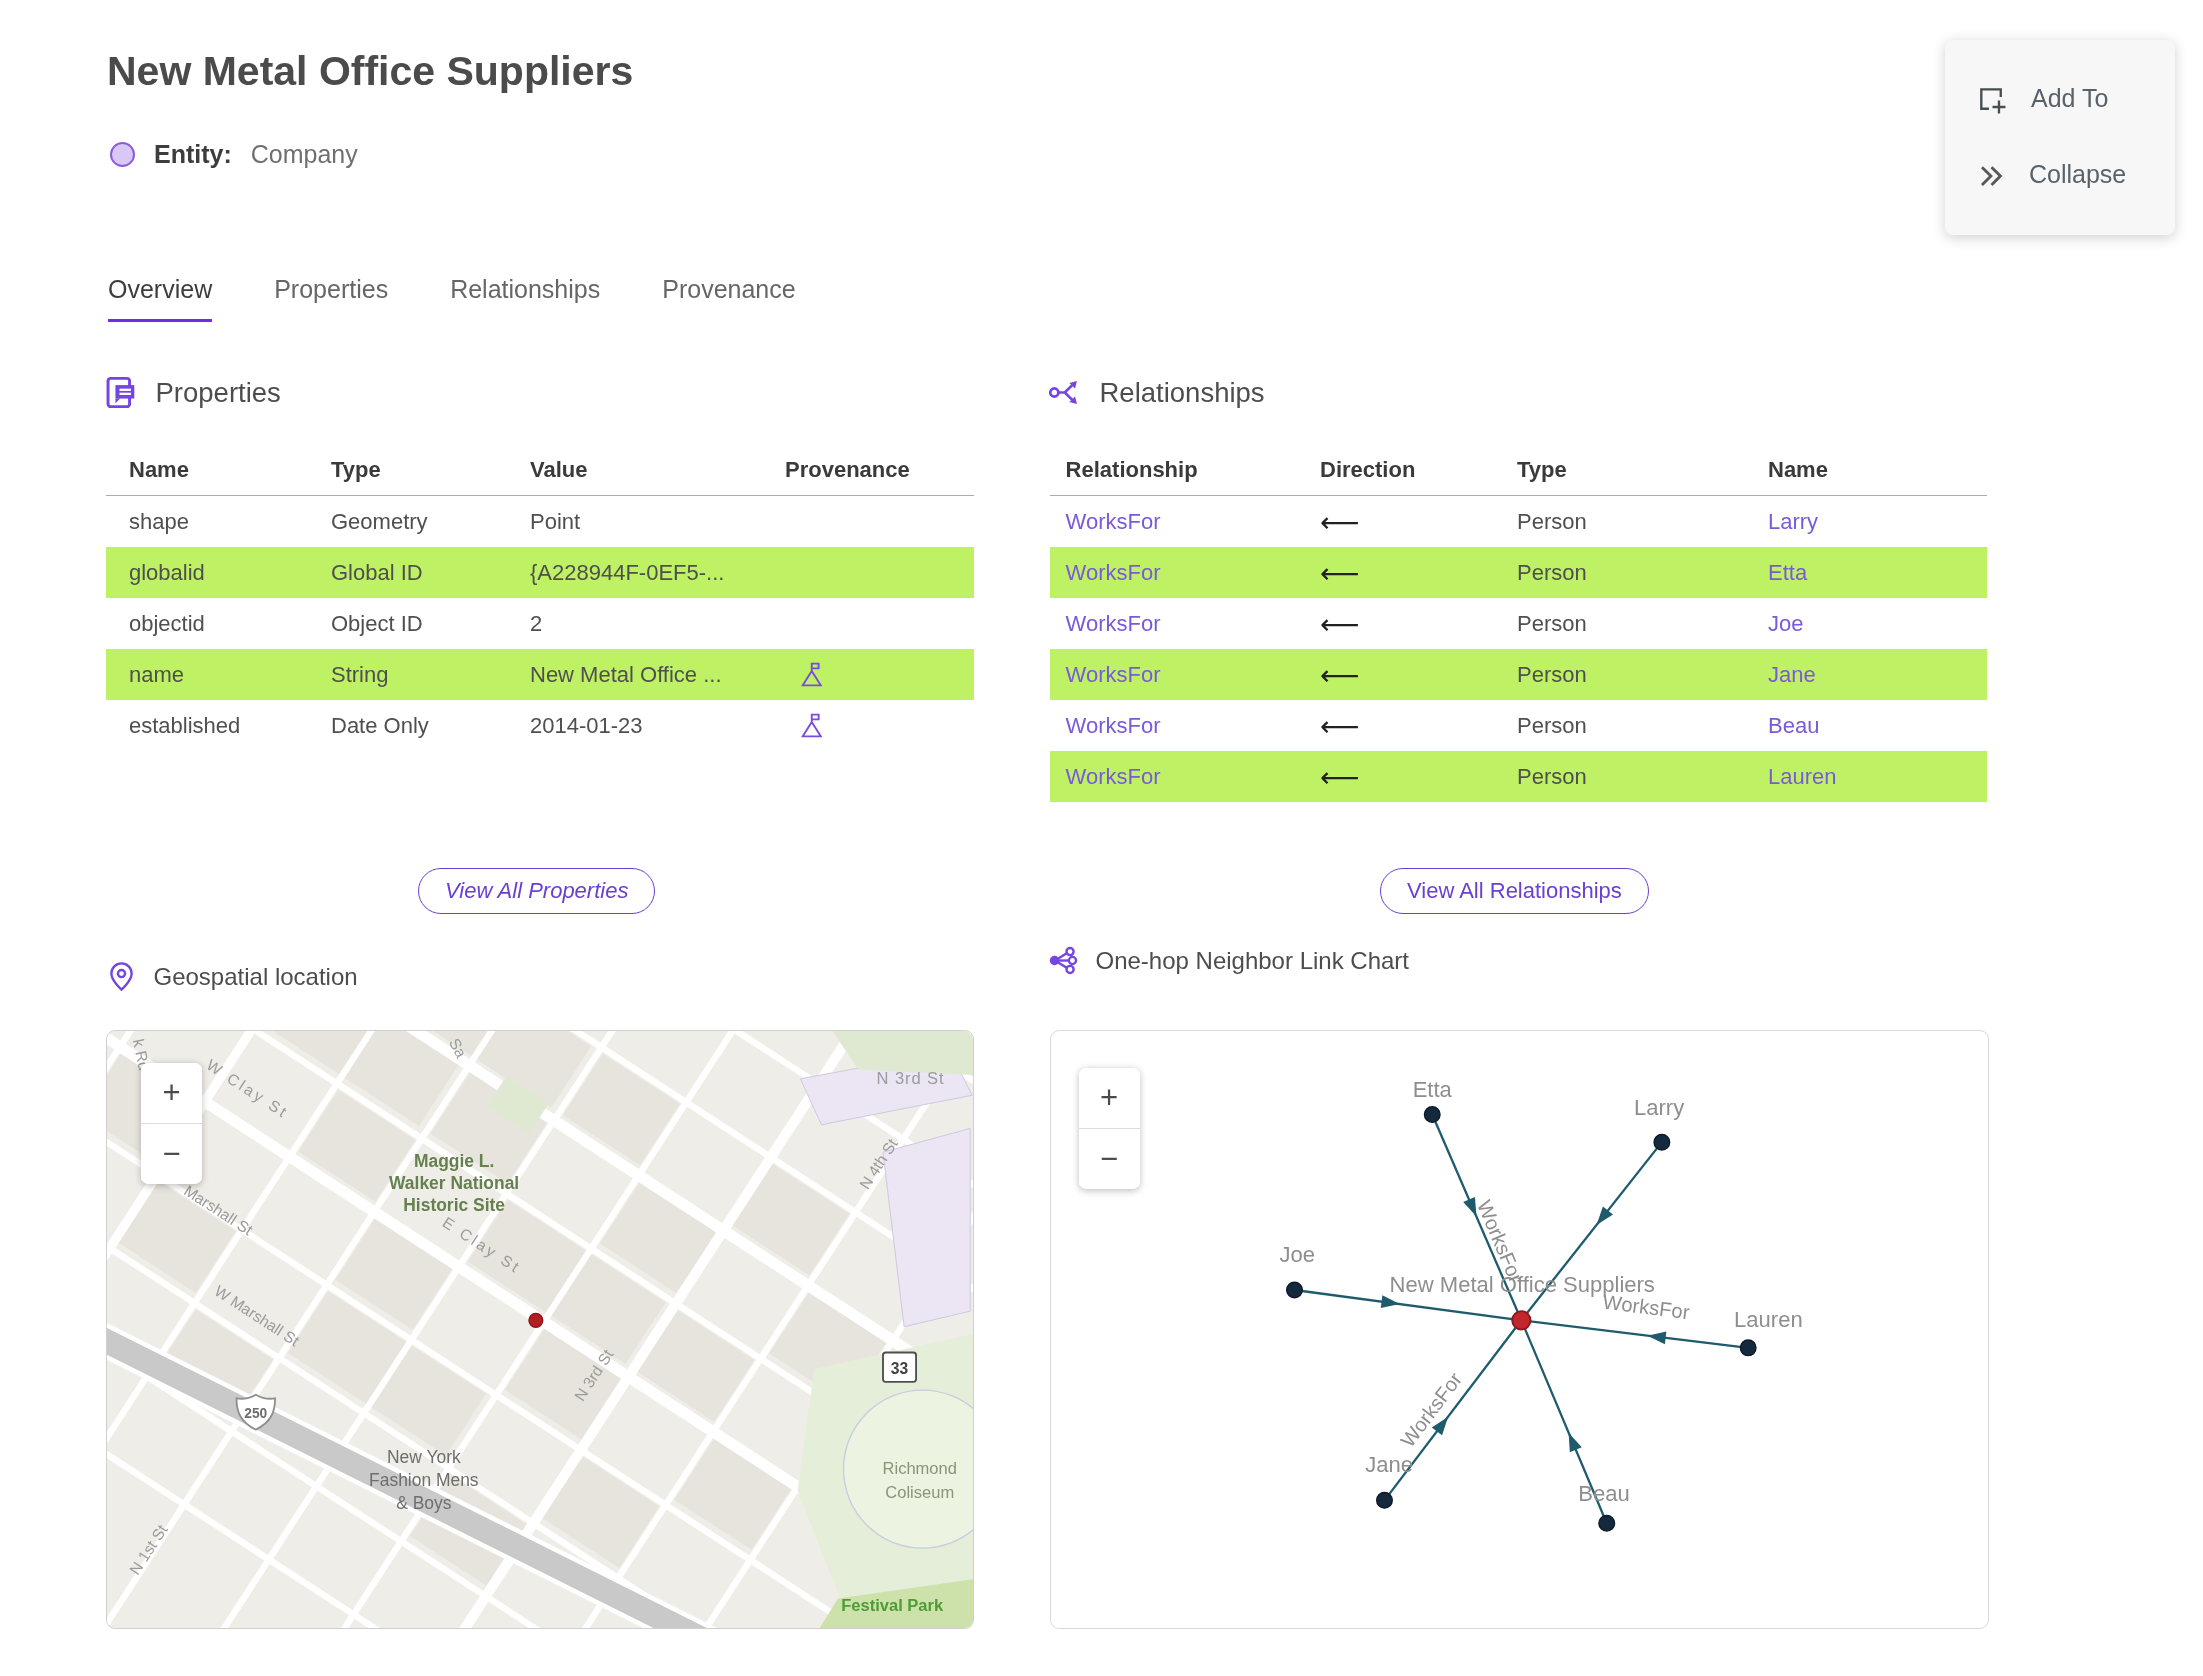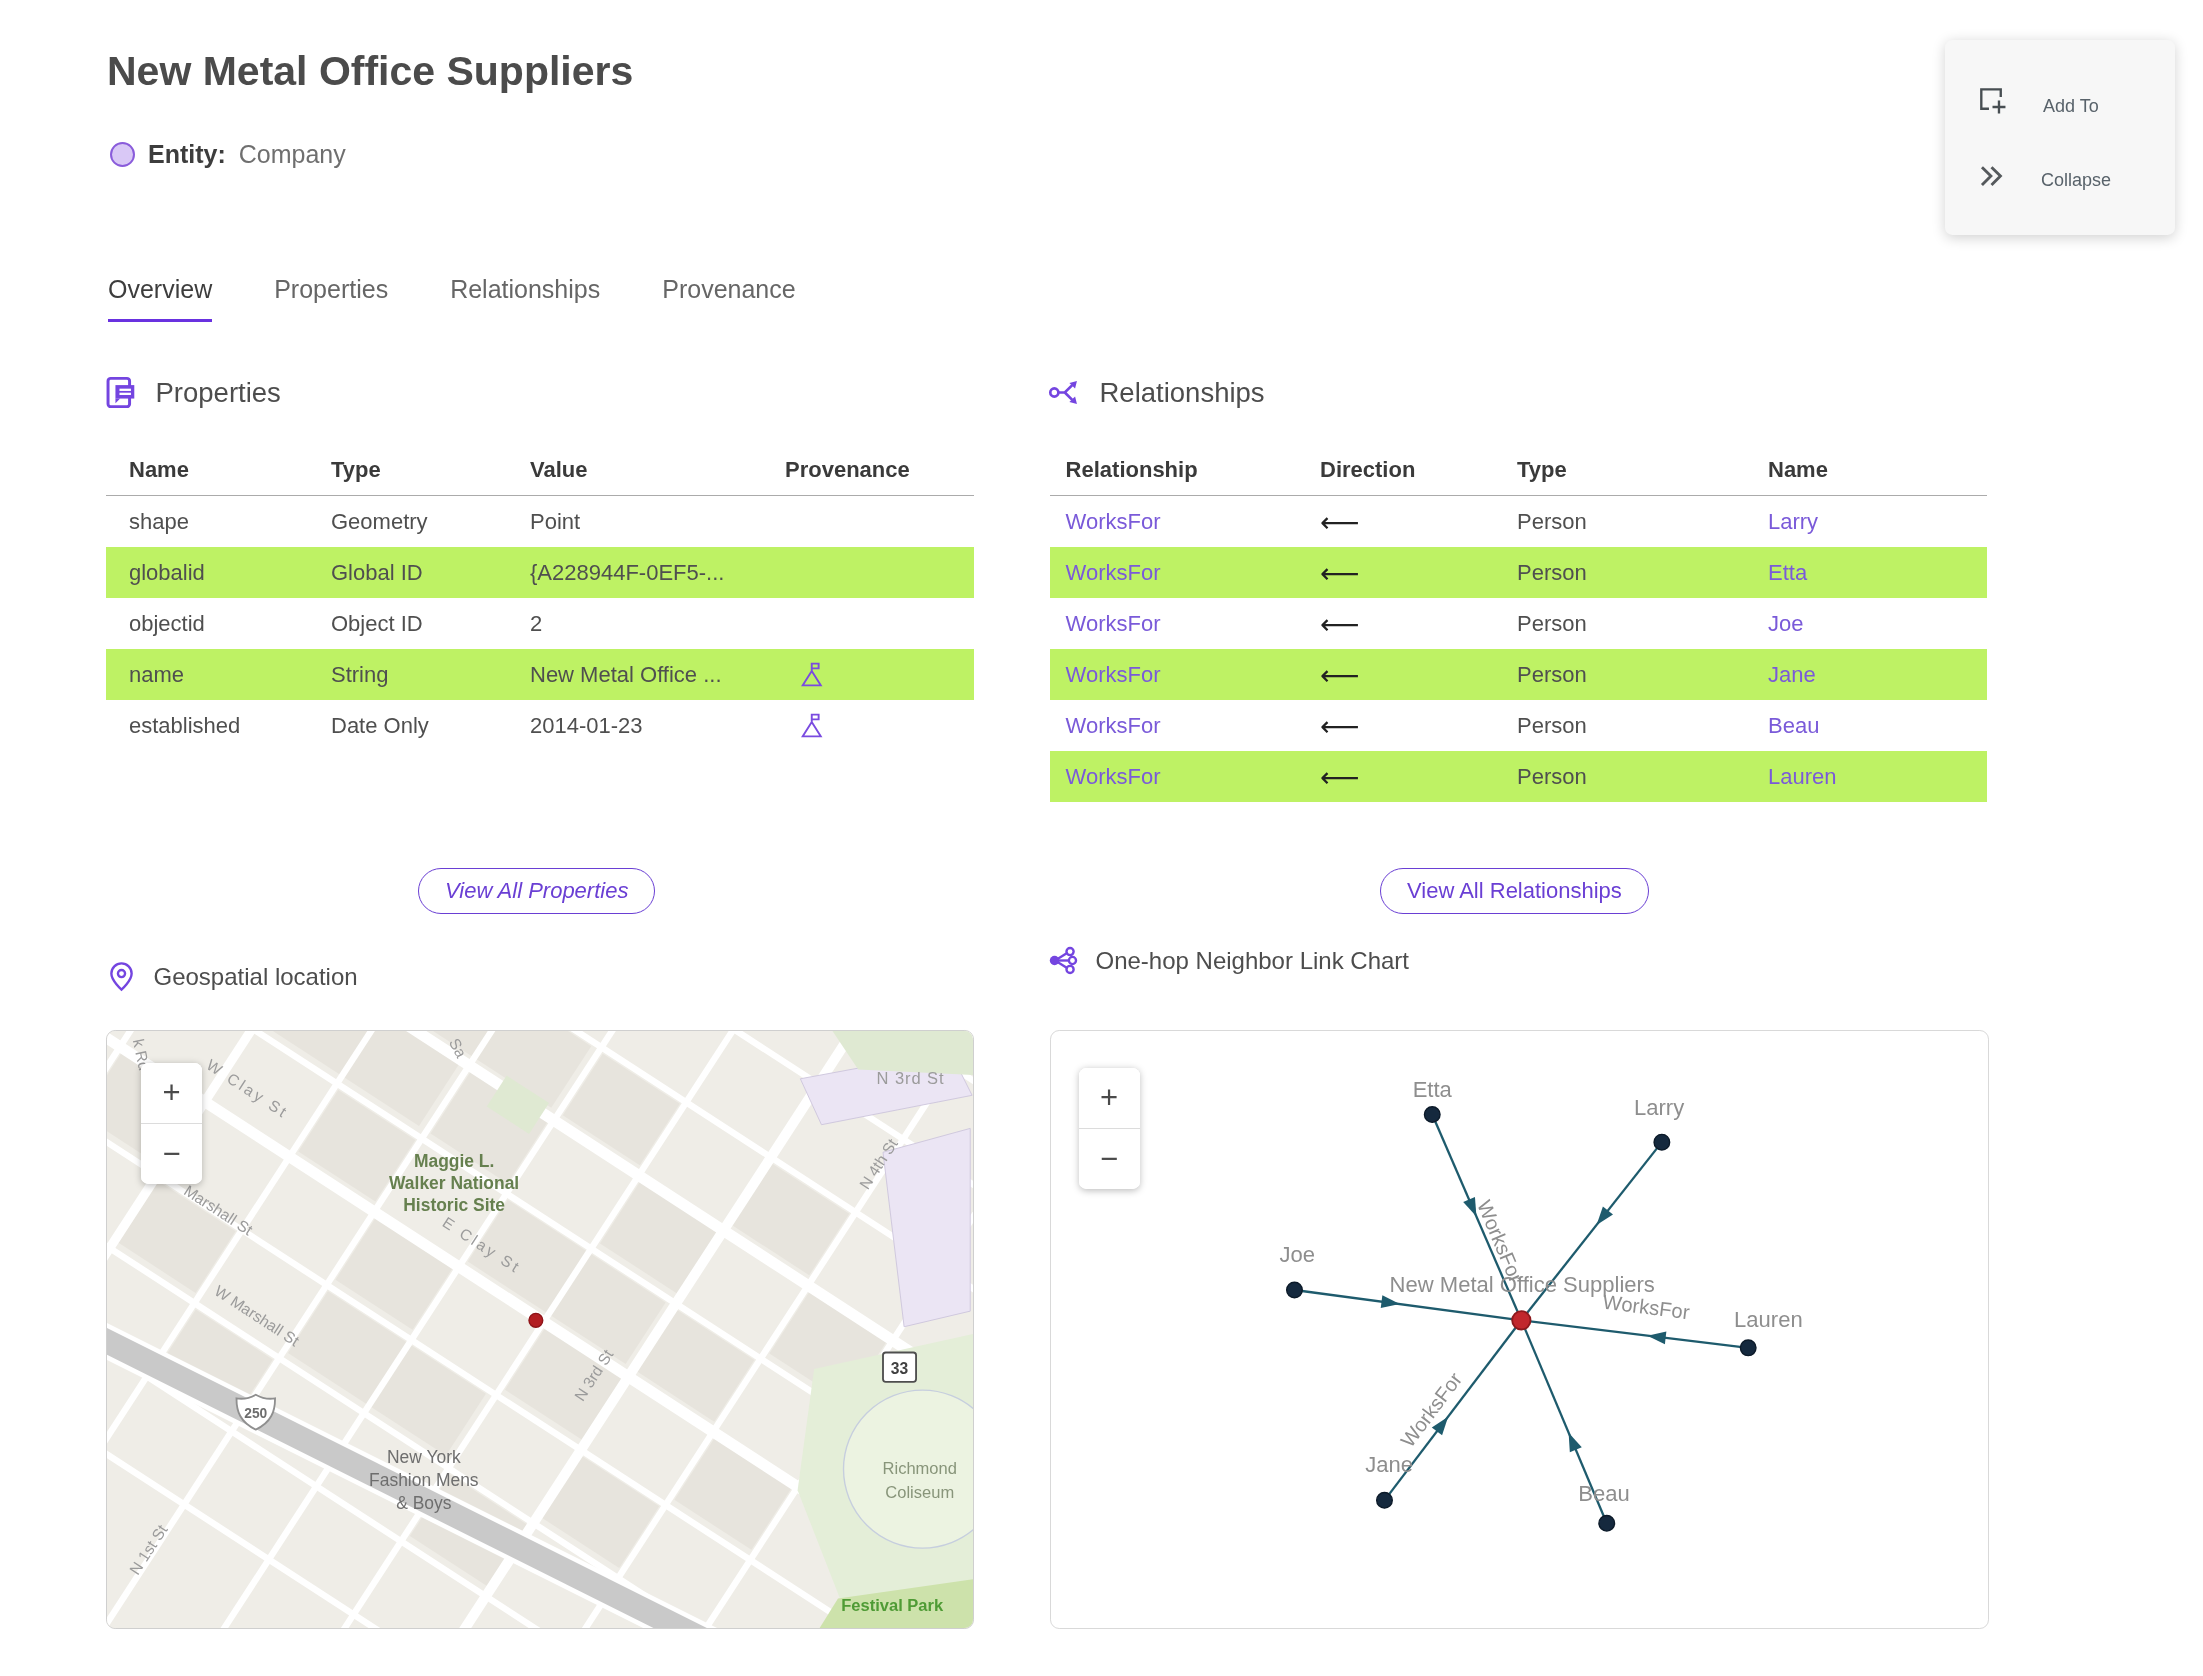--- a/index.html
+++ b/index.html
@@ -3,29 +3,29 @@
 <meta charset="utf-8">
 <style>
   html,body{margin:0;padding:0;}
   body{
     width:2204px;height:1677px;position:relative;background:#ffffff;
     font-family:"Liberation Sans",sans-serif;color:#4a4a4a;overflow:hidden;
   }
 
   
   .page-title{position:absolute;left:107px;top:48px;font-size:41px;font-weight:700;color:#4b4b4b;margin:0;}
-  .entity-row{position:absolute;left:110px;top:140px;display:flex;align-items:center;gap:13px;font-size:25px;}
+  .entity-row{position:absolute;left:110px;top:140px;display:flex;align-items:center;gap:19px;font-size:25px;}
   .entity-dot{width:21px;height:21px;border-radius:50%;border:2.8px solid #8a5cdb;background:#d9c8f6;}
   .entity-label{font-weight:700;color:#3d3d3d;}
   .entity-value{color:#6f6f6f;}
 
   
   .actions-card{position:absolute;left:1945px;top:40px;width:230px;height:195px;background:#f7f7f7;
     border-radius:7.3px;box-shadow:0 2.8px 13px rgba(0,0,0,.18);display:flex;flex-direction:column;justify-content:space-evenly;}
-  .action{display:flex;align-items:flex-end;gap:34px;padding-left:31px;font-size:18px;color:#58626a;cursor:pointer;}
+  .action{display:flex;align-items:flex-start;gap:22px;padding-left:31px;font-size:25px;color:#58626a;cursor:pointer;}
 
   
   .tabs{position:absolute;left:108px;top:275px;display:flex;gap:62px;font-size:25px;color:#666;}
   .tab{padding-bottom:14.7px;cursor:pointer;}
   .tab.active{color:#3d3d3d;border-bottom:3.7px solid #6931e0;text-align:right;}
 
   
   .section-head{position:absolute;display:flex;align-items:center;gap:16.5px;font-size:27.5px;color:#4d4d4d;}
   .section-head.small{font-size:24px;}
 

